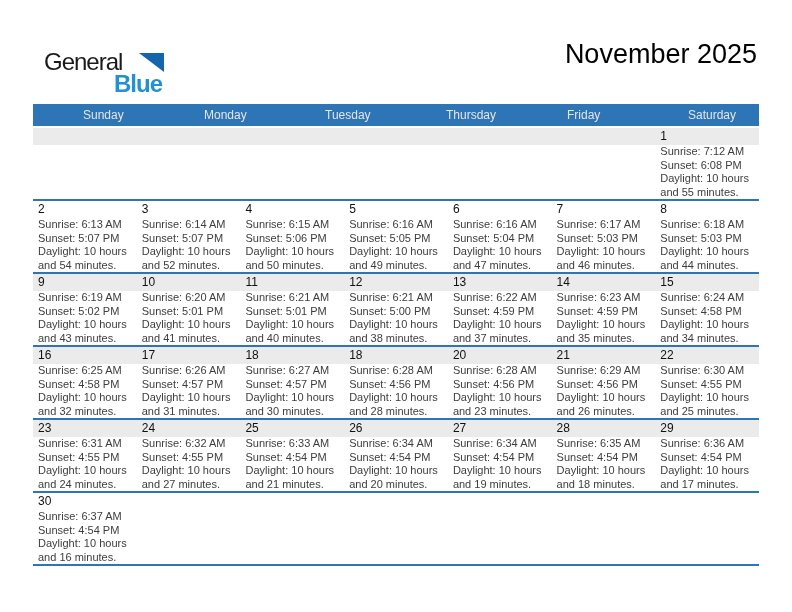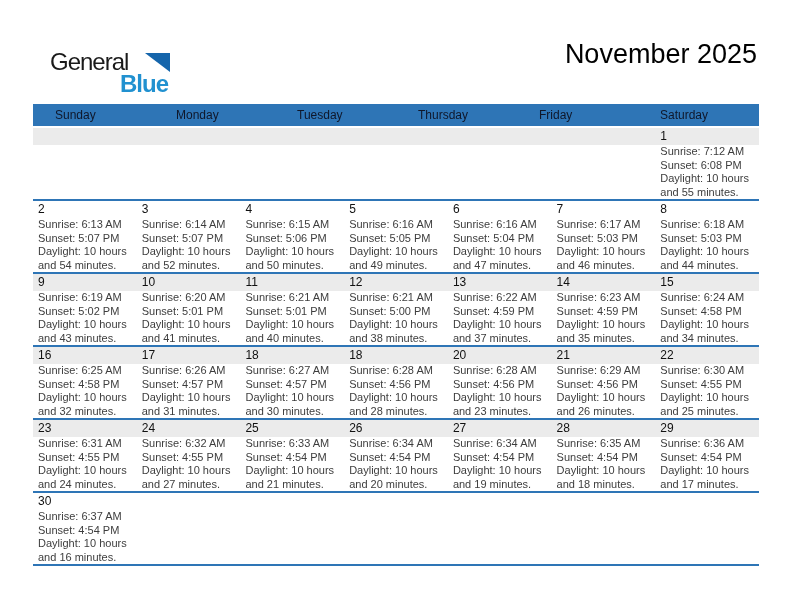--- a/index.html
+++ b/index.html
@@ -6,21 +6,21 @@
   body {
     width: 792px; height: 612px;
     background: #ffffff;
     position: relative;
     overflow: hidden;
     font-family: "Liberation Sans", sans-serif;
     -webkit-font-smoothing: antialiased;
   }
 
   
-  .logo { position: absolute; left: 50px; top: 48px; width: 140px; height: 52px; }
+  .logo { position: absolute; left: 44px; top: 48px; width: 140px; height: 52px; }
   .logo-general {
     position: absolute; left: 0; top: 0;
     font-size: 24px; font-weight: 500; letter-spacing: -1px;
     color: #1a1a1a;
   }
   .logo-triangle {
     position: absolute; left: 95px; top: 5px;
     width: 25px; height: 19px;
     background: var(--logo-triangle, #1565ab);
     clip-path: polygon(0 0, 100% 0, 100% 100%);
@@ -39,26 +39,26 @@
   
   .calendar { position: absolute; left: 33px; top: 104px; width: 726px; }
 
   .weekday-row {
     display: flex;
     background: var(--header-bg, #2e75b6);
     height: 22px;
   }
   .weekday-cell {
     flex: 1 1 0;
-    color: #0f172a;
+    color: #e5e5e5;
     font-size: 12px;
     line-height: 22px;
     padding-left: 22px;
     box-sizing: border-box;
-    white-space: nowrap; overflow: hidden;
+    white-space: nowrap; overflow: hidden; margin-left: 28px;
   }
 
   .week-row {
     display: flex;
     border-top: 2px solid var(--divider, #2e75b6);
   }
   .week-row.first { border-top: none; margin-top: 2px; }
   .week-row.last { border-bottom: 2px solid var(--divider, #2e75b6); }
 
   .day-cell {

